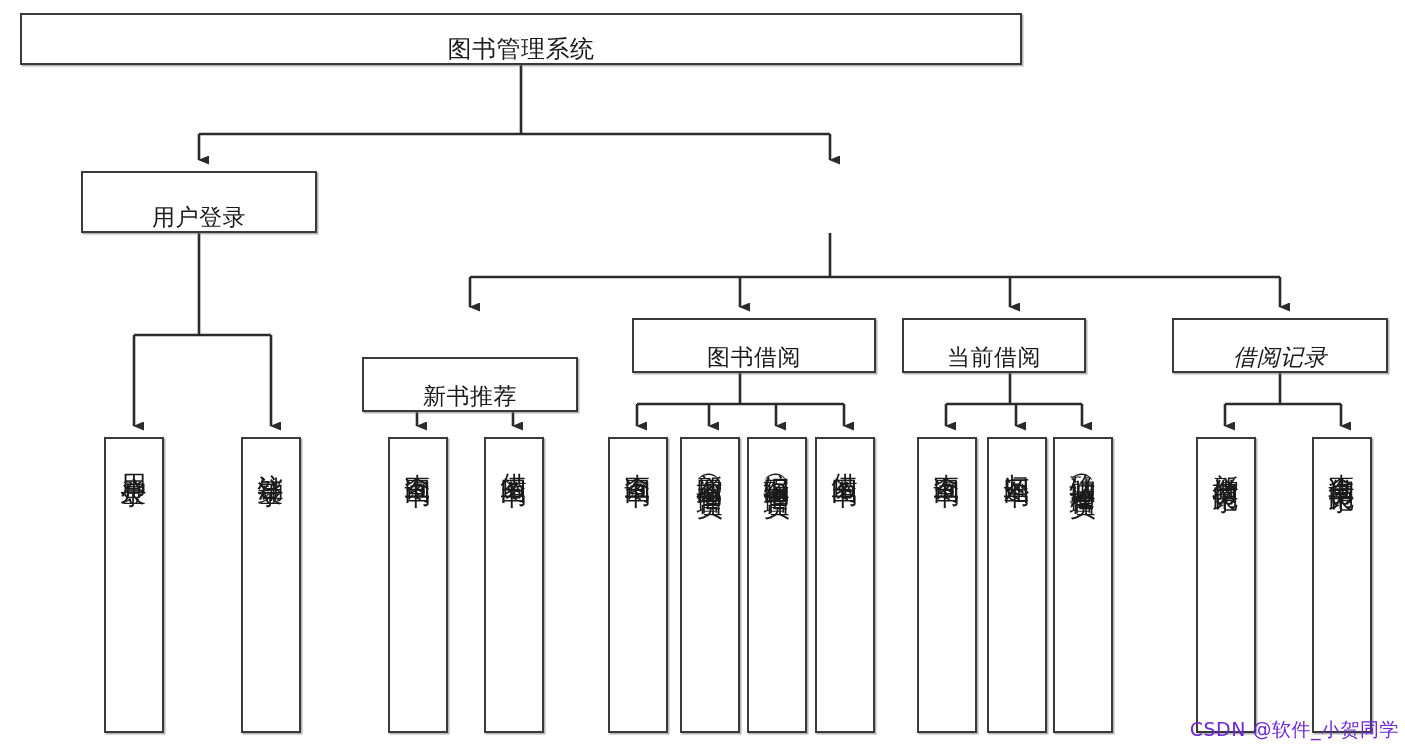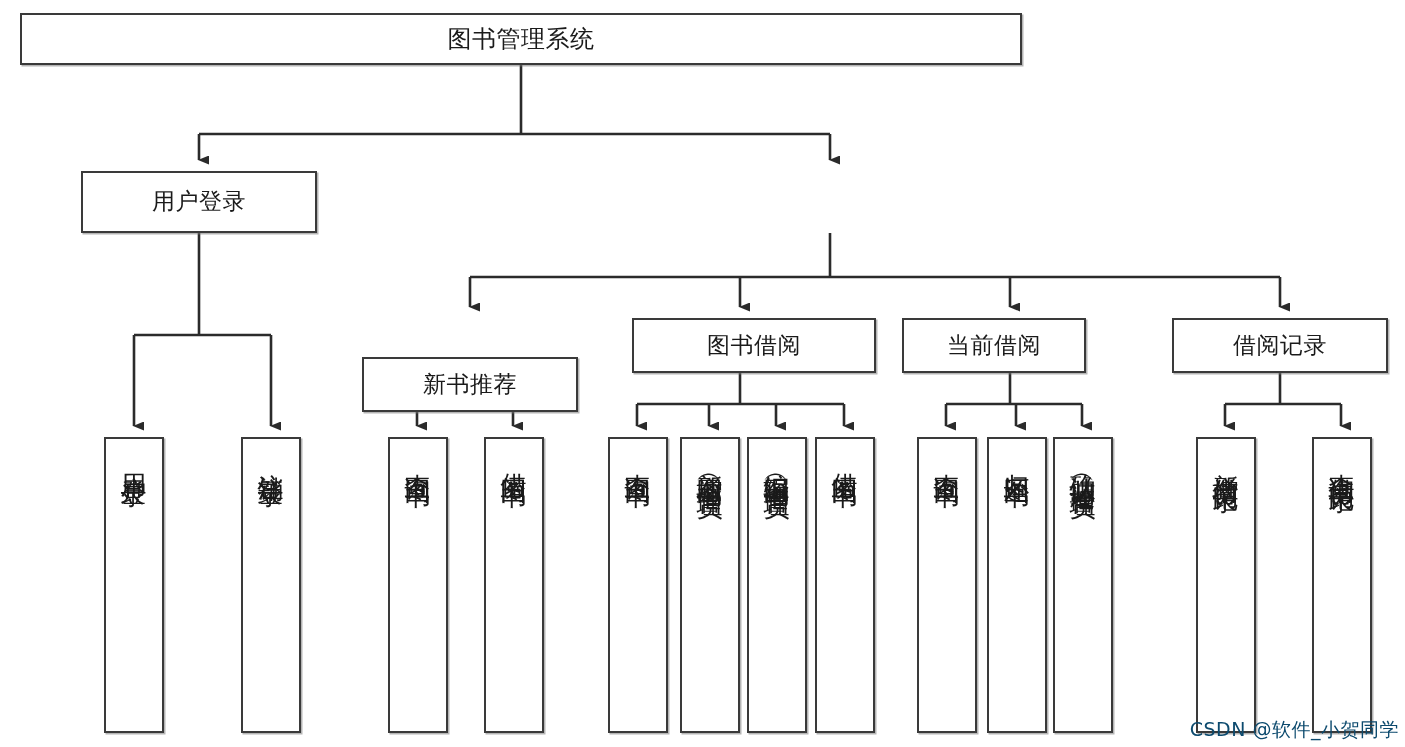--- a/index.html
+++ b/index.html
@@ -22,21 +22,21 @@
     width: 1405px;
     height: 747px;
     pointer-events: none;
   }
   .node {
     position: absolute;
     box-sizing: border-box;
     border: 2px solid #3a3a3a;
     background: #ffffff;
     display: flex;
-    align-items: center;
+    align-items: flex-end;
     justify-content: center;
     color: #1a1a1a;
     box-shadow: 1.5px 1.5px 0 rgba(120,120,120,0.55);
   }
   .node .lbl {
     display: block;
     line-height: 1.18;
     letter-spacing: 0.5px;
     white-space: pre;
   }
@@ -55,21 +55,21 @@
     text-orientation: upright;
     font-size: 26px;
     letter-spacing: 3px;
     line-height: 1;
   }
   .watermark {
     position: absolute;
     right: 6px;
     bottom: 4px;
     font-size: 19px;
-    color: #0c4a6e;
+    color: #6d28d9;
     letter-spacing: 0.5px;
     white-space: nowrap;
   }
 </style>
 </head>
 <body>
 
 <div id="canvas">
 
   <svg class="wires" viewBox="0 0 1405 747">
@@ -132,21 +132,21 @@
 
   <div class="node h-node" style="left:362px; top:318px; width:216px; height:55px;margin-top:39px;">
     <span class="lbl">新书推荐</span>
   </div>
   <div class="node h-node" style="left:632px; top:318px; width:244px; height:55px;">
     <span class="lbl">图书借阅</span>
   </div>
   <div class="node h-node" style="left:902px; top:318px; width:184px; height:55px;">
     <span class="lbl">当前借阅</span>
   </div>
-  <div class="node h-node" style="left:1172px; top:318px; width:216px; height:55px;">
+  <div class="node h-node" style="left:1172px; top:318px; width:216px; height:55px;font-style:italic;">
     <span class="lbl">借阅记录</span>
   </div>
 
   <div class="node v-node" style="left:104px; top:437px; width:60px; height:296px;">
     <span class="lbl">用户登录</span>
   </div>
   <div class="node v-node" style="left:241px; top:437px; width:60px; height:296px;">
     <span class="lbl">注销登录</span>
   </div>
 

